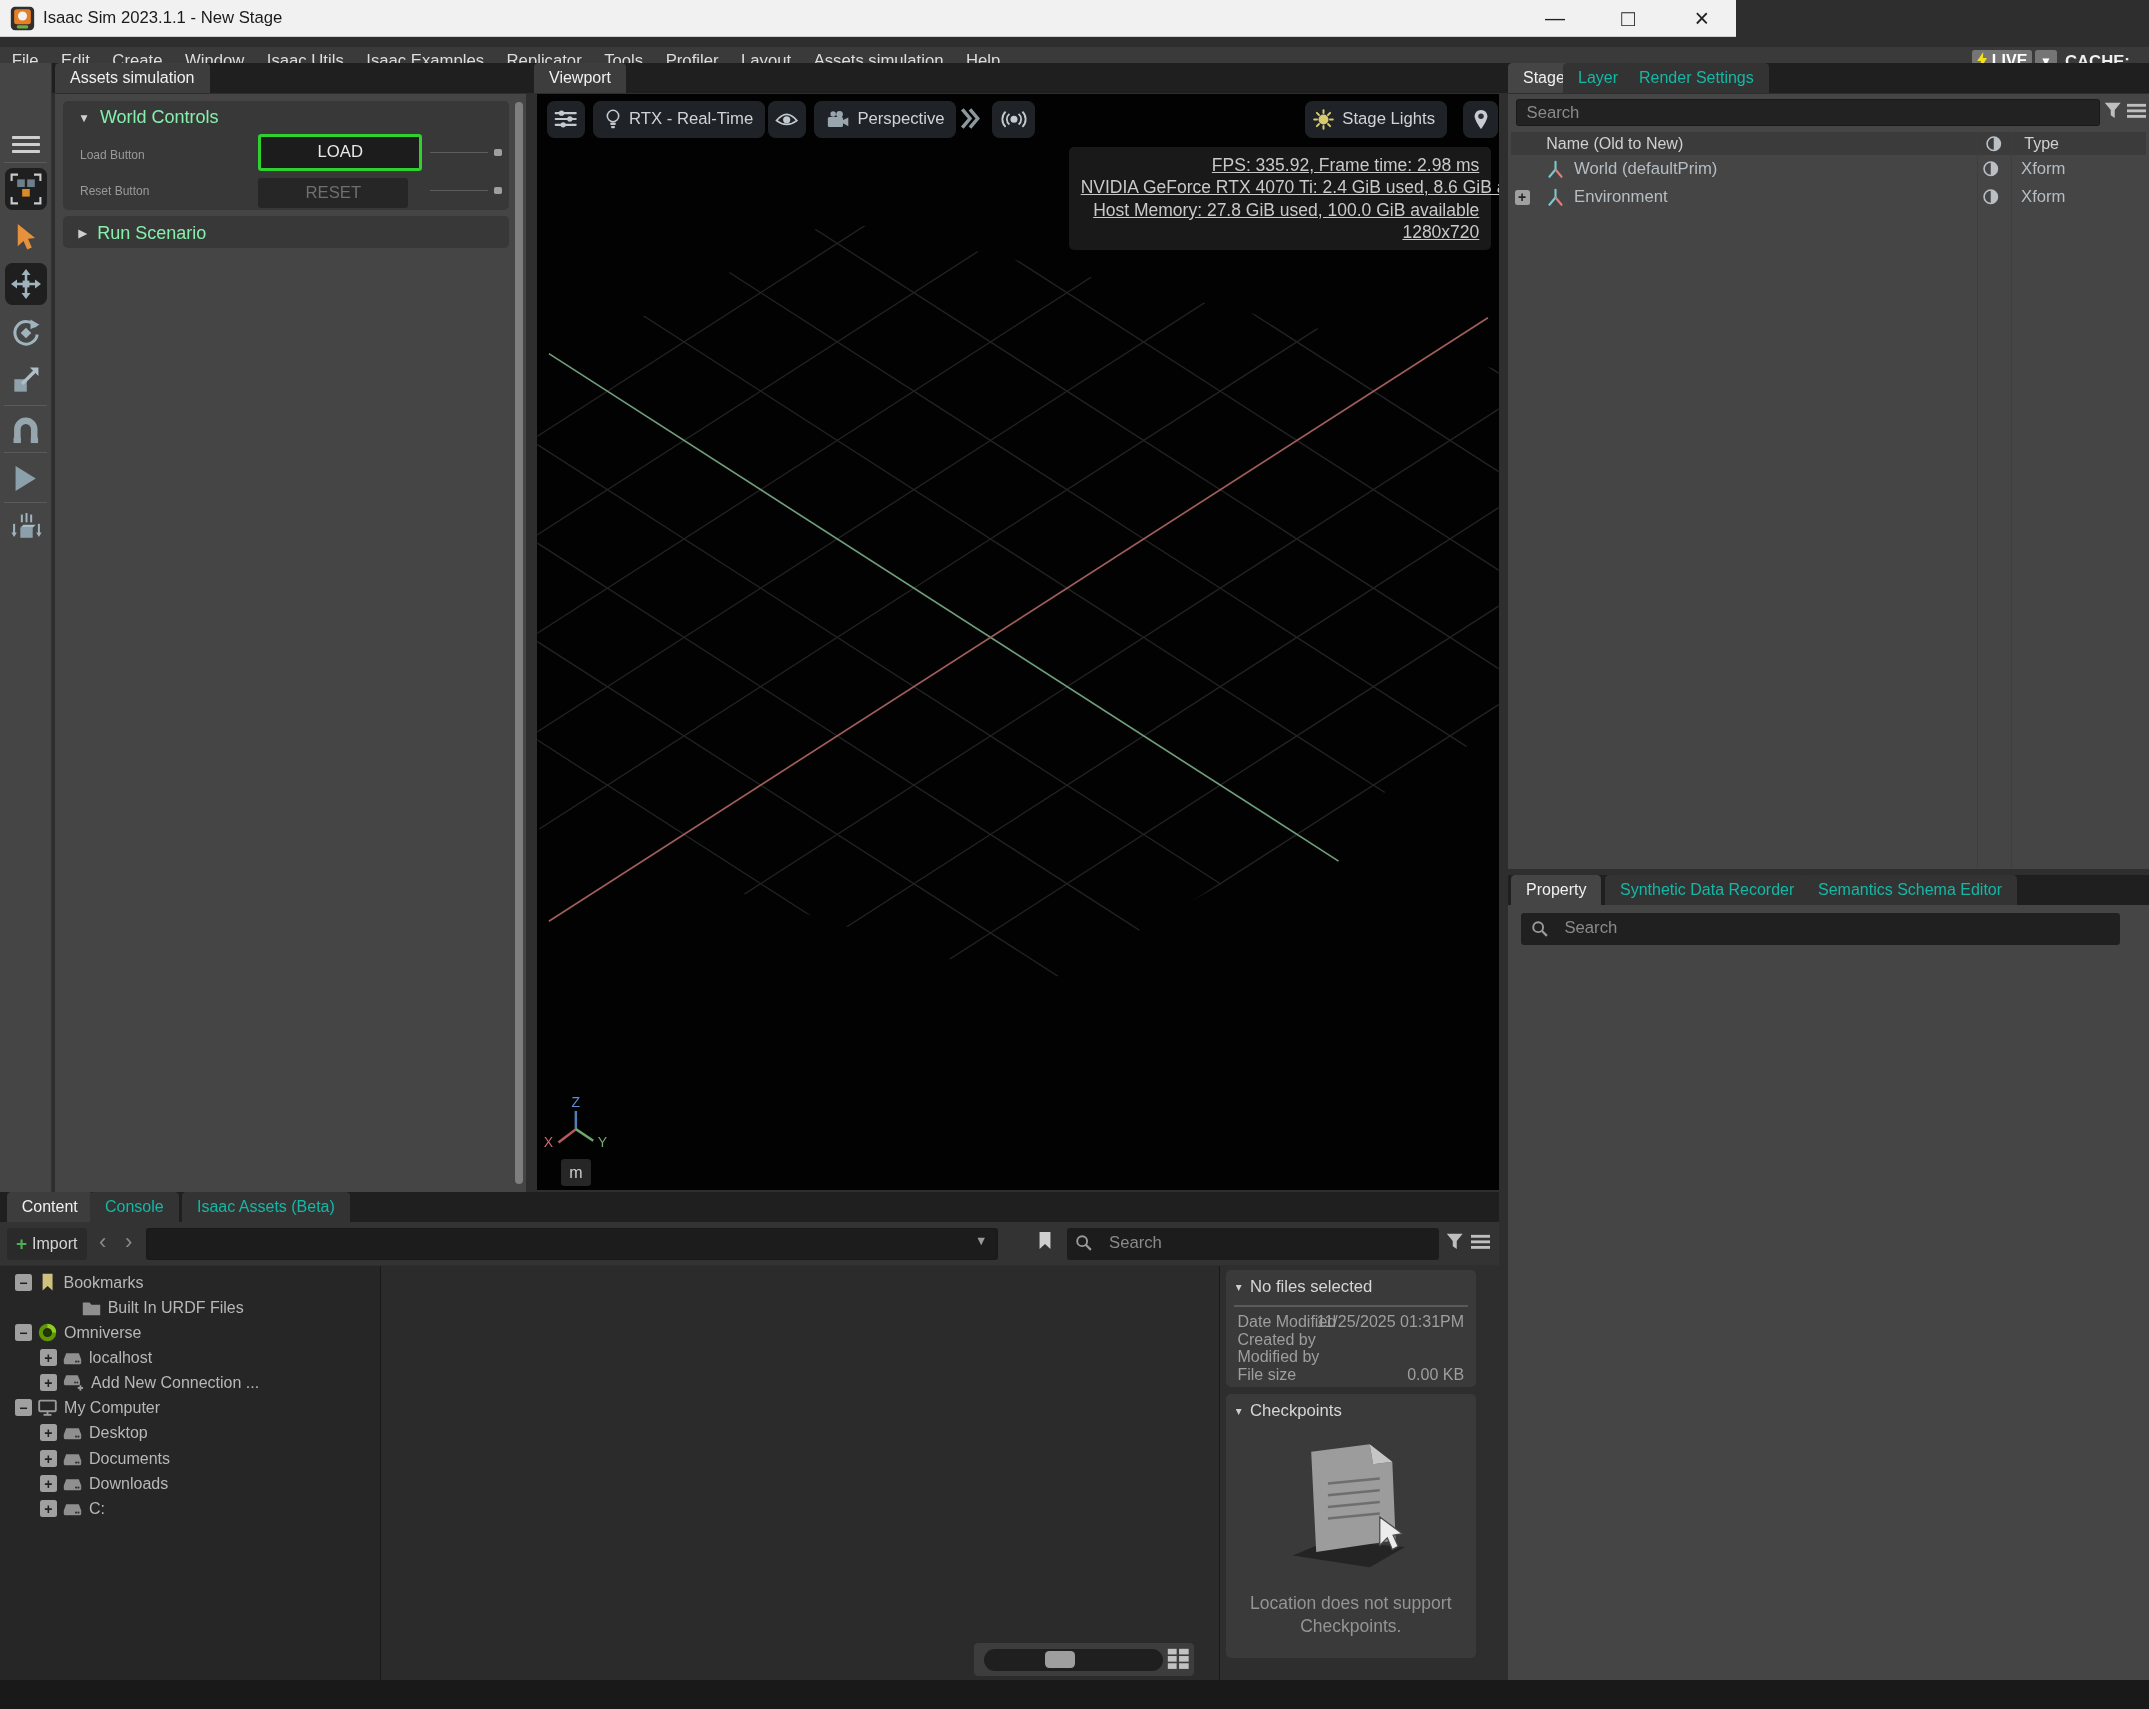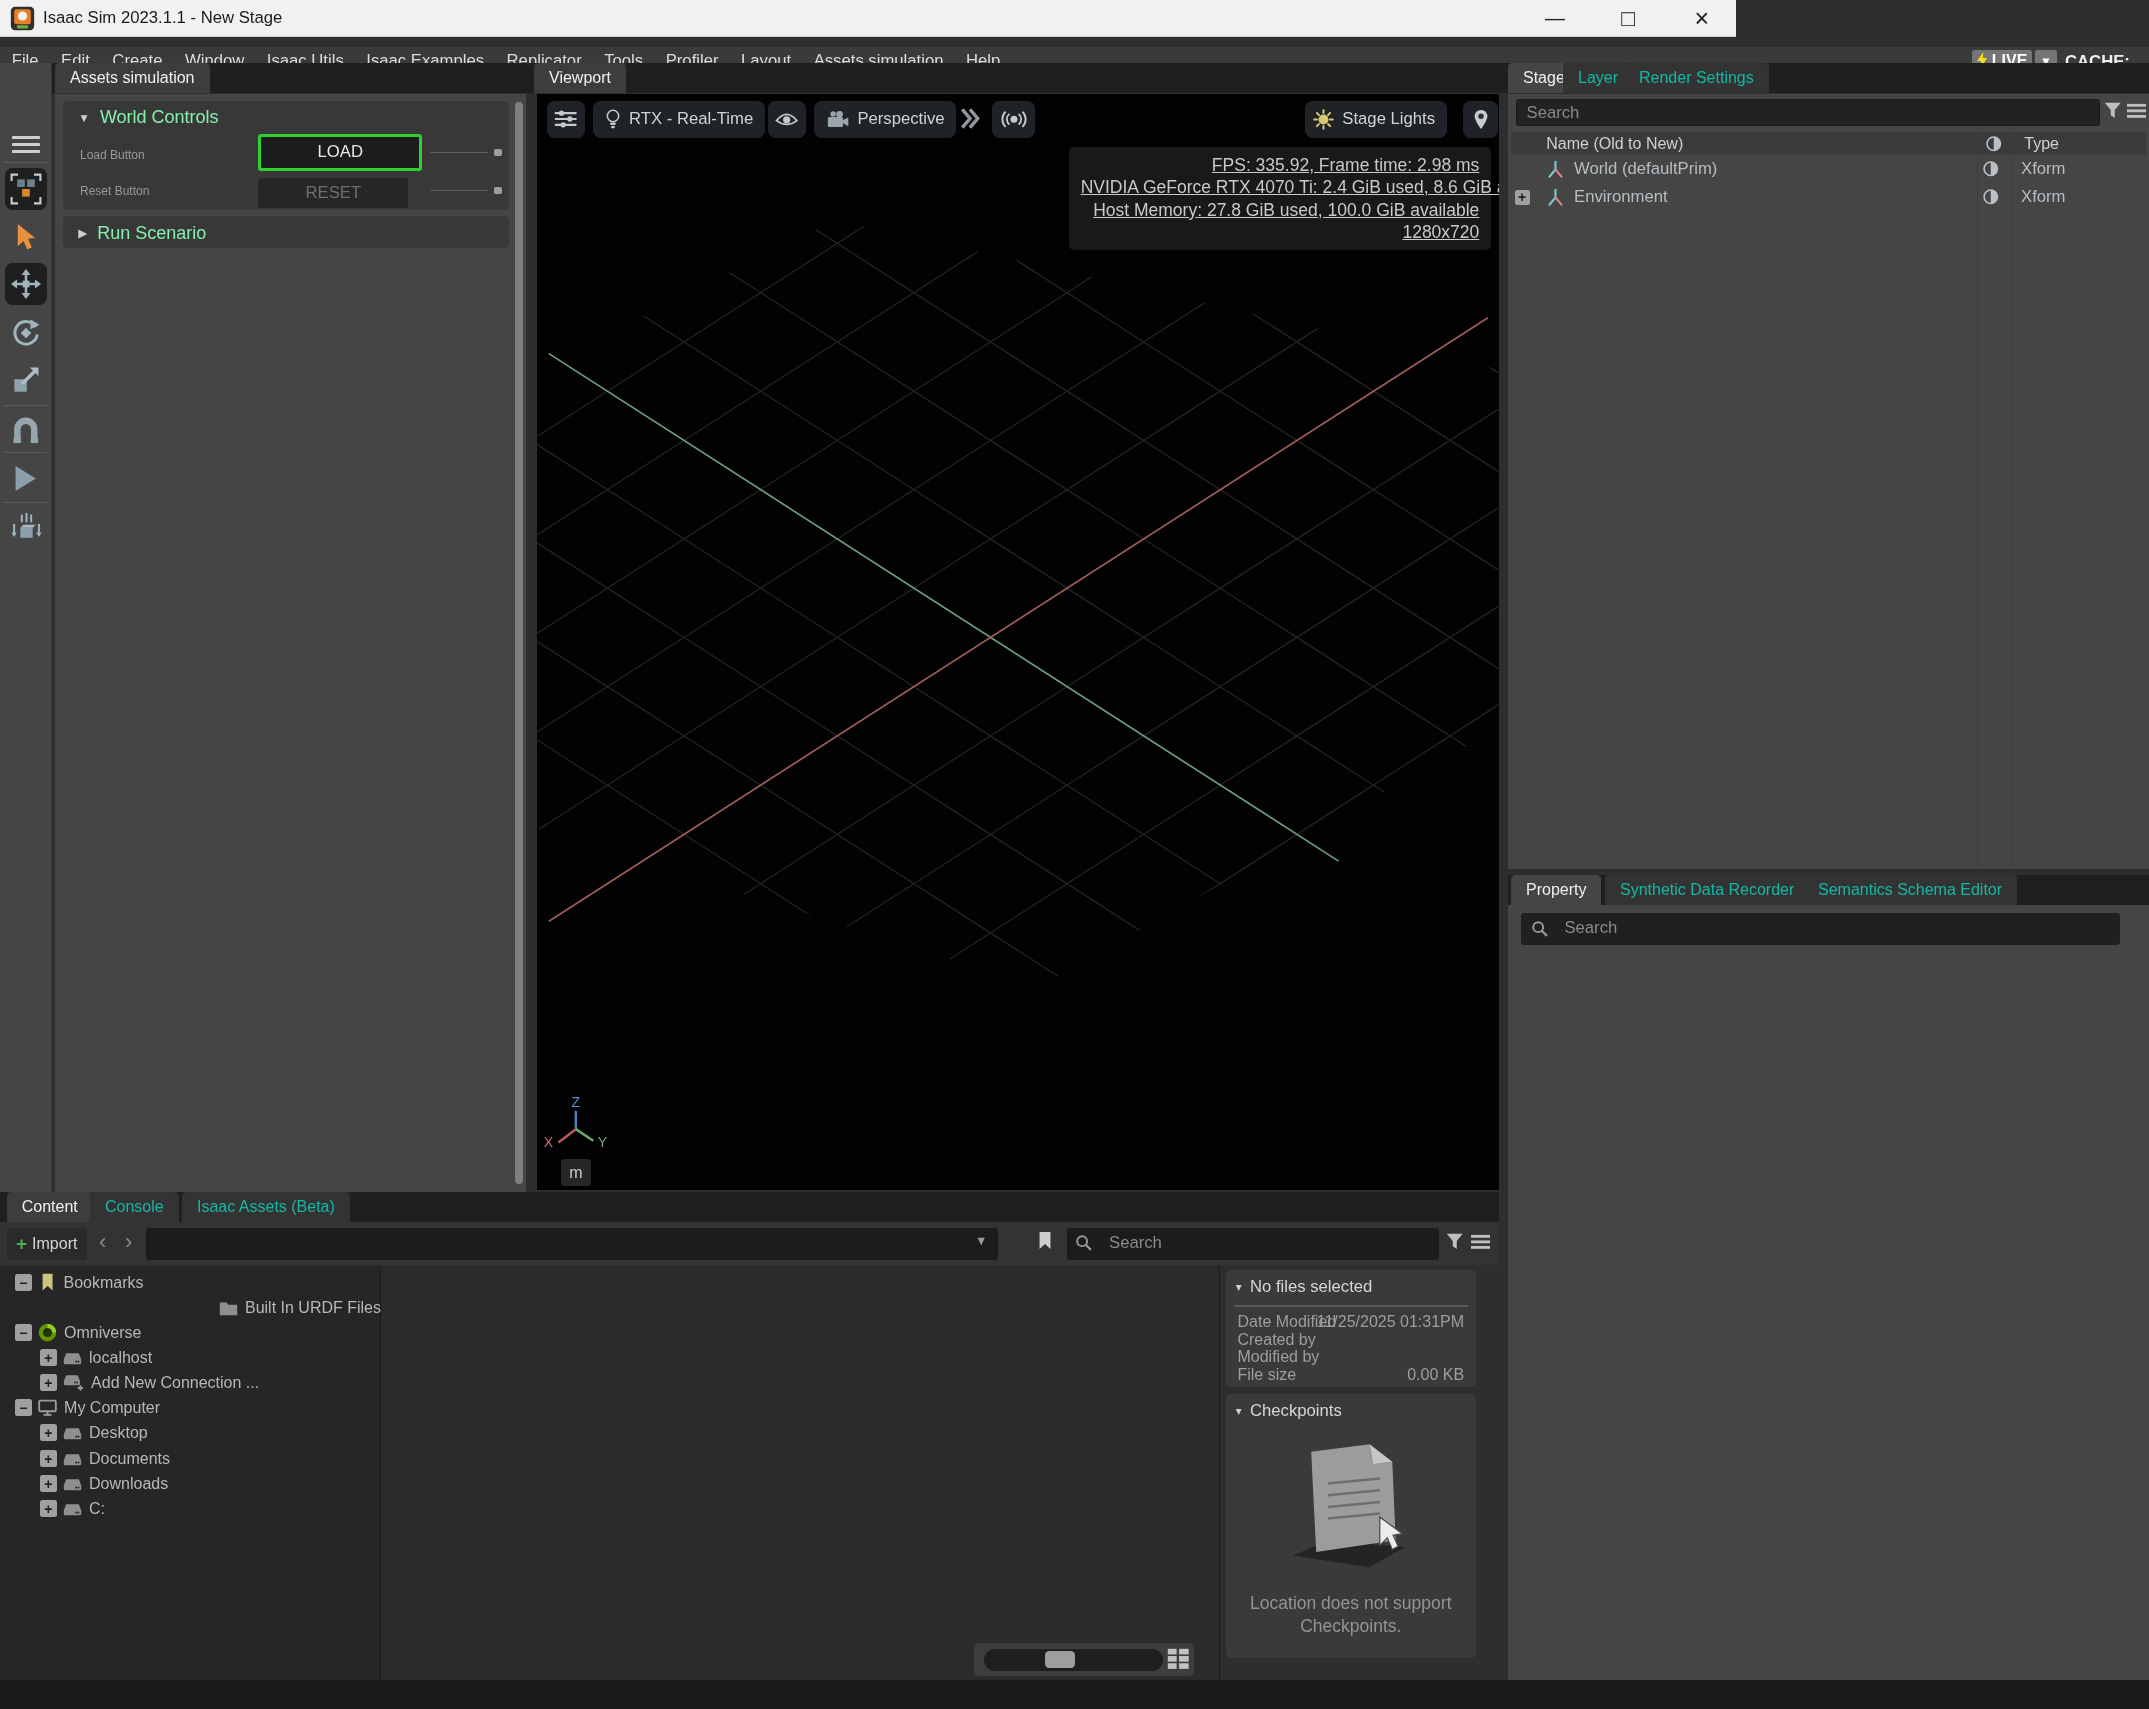--- a/index.html
+++ b/index.html
@@ -500,21 +500,21 @@
     <div id="cb-tree">
       <div class="trow" style="top:4.2px;padding-left:15px;">
         <span class="expbox">−</span>
         <span style="display:flex;">
             <svg viewBox="0 0 24 24" width="18.4" height="18.4">
               <path d="M6,1 H19 V23 L12.5,17 6,23 Z" fill="#cec27f"></path>
             </svg>
           </span>
         <span class="lbl">Bookmarks</span>
       </div>
-      <div class="trow" style="top:29px;padding-left:34px;justify-content:flex-end;">
+      <div class="trow" style="top:29px;padding-left:82px;">
         <span style="display:flex;">
             <svg viewBox="0 0 24 20" width="19" height="16">
               <path d="M1,3 H9.5 L12,6 H23 V19 H1 Z" fill="#8f8f8f"></path>
             </svg>
           </span>
         <span class="lbl">Built In URDF Files</span>
       </div>
       <div class="trow" style="top:54px;padding-left:15px;">
         <span class="expbox">−</span>
         <span style="display:flex;">

